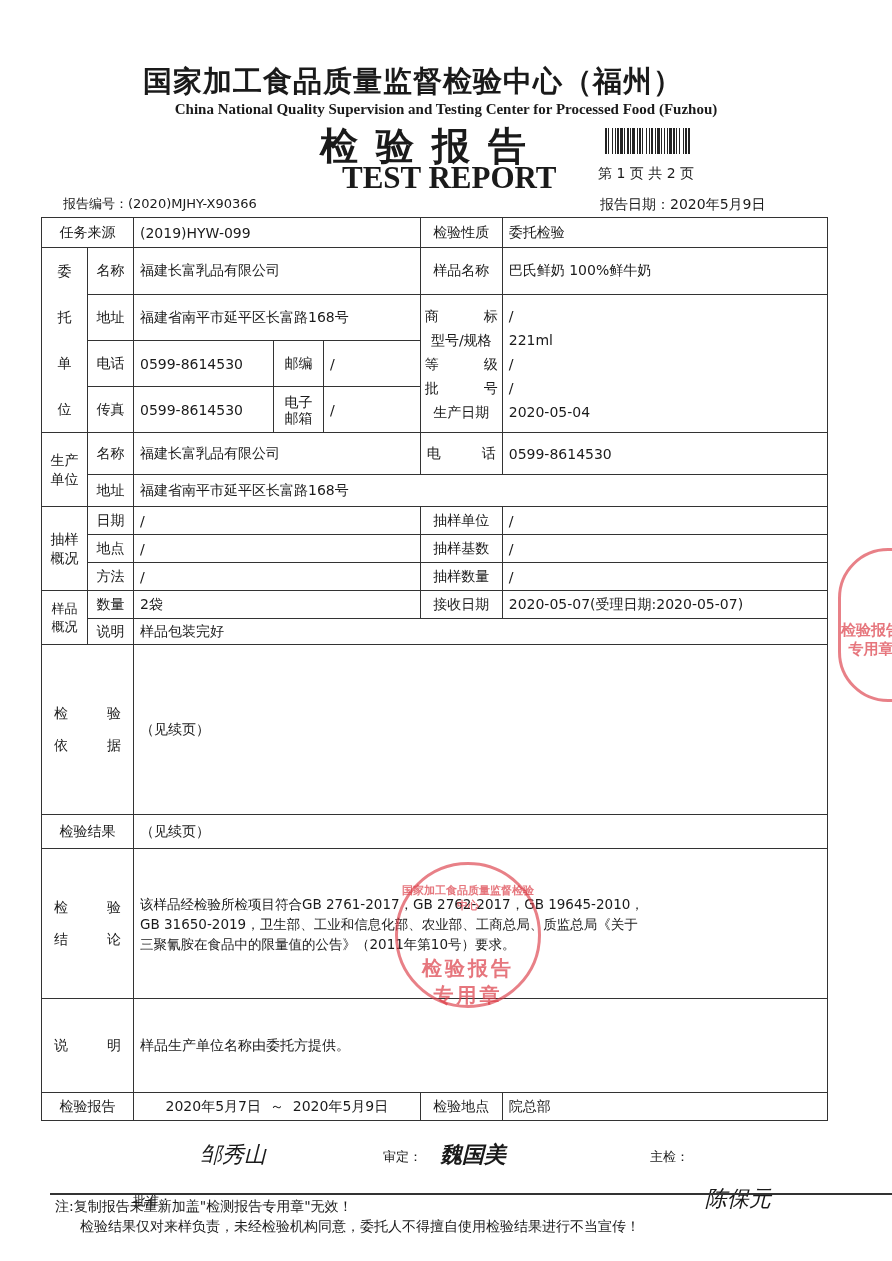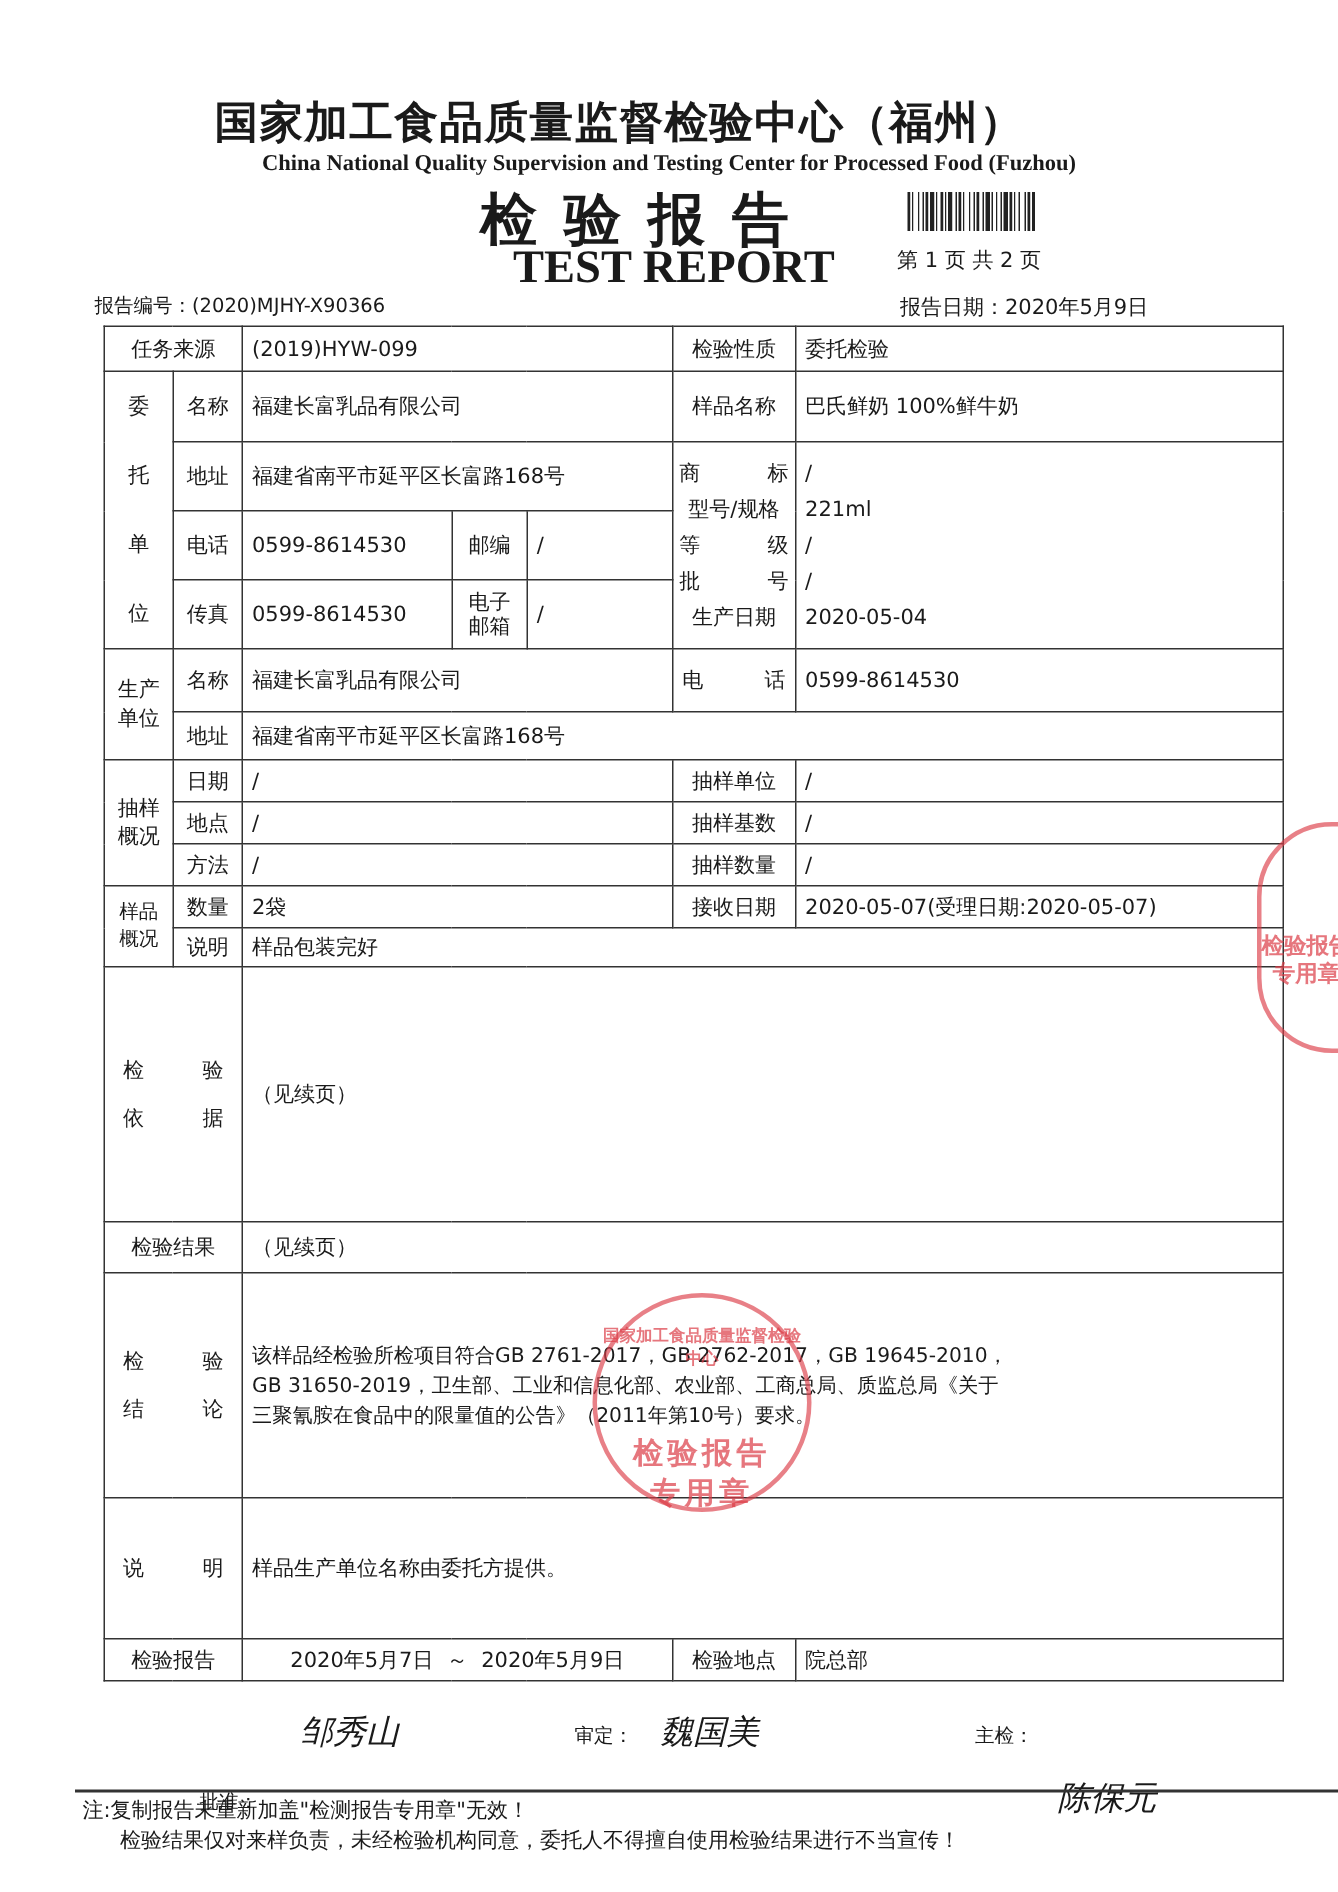--- a/index.html
+++ b/index.html
@@ -7,21 +7,21 @@
   .abs{position:absolute;}
   .title-cn{left:0;width:826px;top:62px;text-align:center;font-family:"DejaVu Serif",serif;font-size:29px;font-weight:bold;letter-spacing:1px;}
   .title-en{left:0;width:892px;top:101px;text-align:center;font-family:"Liberation Serif",serif;font-size:15px;font-weight:bold;}
   .title-report-cn{left:320px;top:121px;font-family:"DejaVu Serif",serif;font-size:38px;font-weight:bold;letter-spacing:18px;}
   .title-report-en{left:342px;top:160px;font-family:"Liberation Serif",serif;font-size:31px;font-weight:bold;}
   .barcode{left:605px;top:128px;width:168px;height:26px;display:flex;gap:0;}
   .barcode span{display:block;height:100%;background:#222;}
   .pageinfo{left:598px;top:165px;font-size:14px;}
   .report-no{left:63px;top:195px;font-size:13px;}
   .report-date{left:600px;top:196px;font-size:14px;}
-  table.main{position:absolute;left:69px;top:217px;width:787px;border-collapse:collapse;font-size:14px;}
+  table.main{position:absolute;left:41px;top:217px;width:787px;border-collapse:collapse;font-size:14px;}
   table.main td{border:1.4px solid #333;padding:0 6px;vertical-align:middle;}
   .lbl{text-align:center;white-space:nowrap;}
   .vlbl{text-align:center;line-height:1.35;}
   .stack div{height:24px;line-height:24px;}
   .justify{display:flex;justify-content:space-between;}
   .stamp{border:3px solid rgba(220,60,70,0.65);border-radius:50%;color:rgba(220,60,70,0.7);text-align:center;font-weight:bold;pointer-events:none;}
   .sig-row{top:1148px;font-size:13px;}
   .sig{font-family:"DejaVu Serif",serif;font-style:italic;font-size:22px;}
   .footer-line{left:50px;top:1193px;width:842px;border-top:2px solid #333;}
   .note1{left:55px;top:1198px;font-size:14px;}
@@ -271,19 +271,19 @@
 </div>
 
 <div class="abs stamp" style="left:838px;top:548px;width:100px;height:148px;border-radius:50px;">
   <div style="font-size:15px;margin-top:70px;margin-left:-40px;">检验报告</div>
   <div style="font-size:15px;margin-left:-40px;">专用章</div>
 </div>
 
 <div class="abs sig-row" style="left:133px;margin-top:44px;">批准：</div>
 <div class="abs sig" style="left:200px;top:1140px;">邹秀山</div>
 <div class="abs sig-row" style="left:383px;">审定：</div>
-<div class="abs sig" style="left:440px;top:1140px;">魏国美</div>
+<div class="abs sig" style="left:440px;top:1140px;font-weight:bold;">魏国美</div>
 <div class="abs sig-row" style="left:650px;">主检：</div>
 <div class="abs sig" style="left:705px;top:1184px;">陈保元</div>
 
 <div class="abs footer-line"></div>
 <div class="abs note1">注:复制报告未重新加盖"检测报告专用章"无效！</div>
 <div class="abs note2">检验结果仅对来样负责，未经检验机构同意，委托人不得擅自使用检验结果进行不当宣传！</div>
 
 </body></html>

